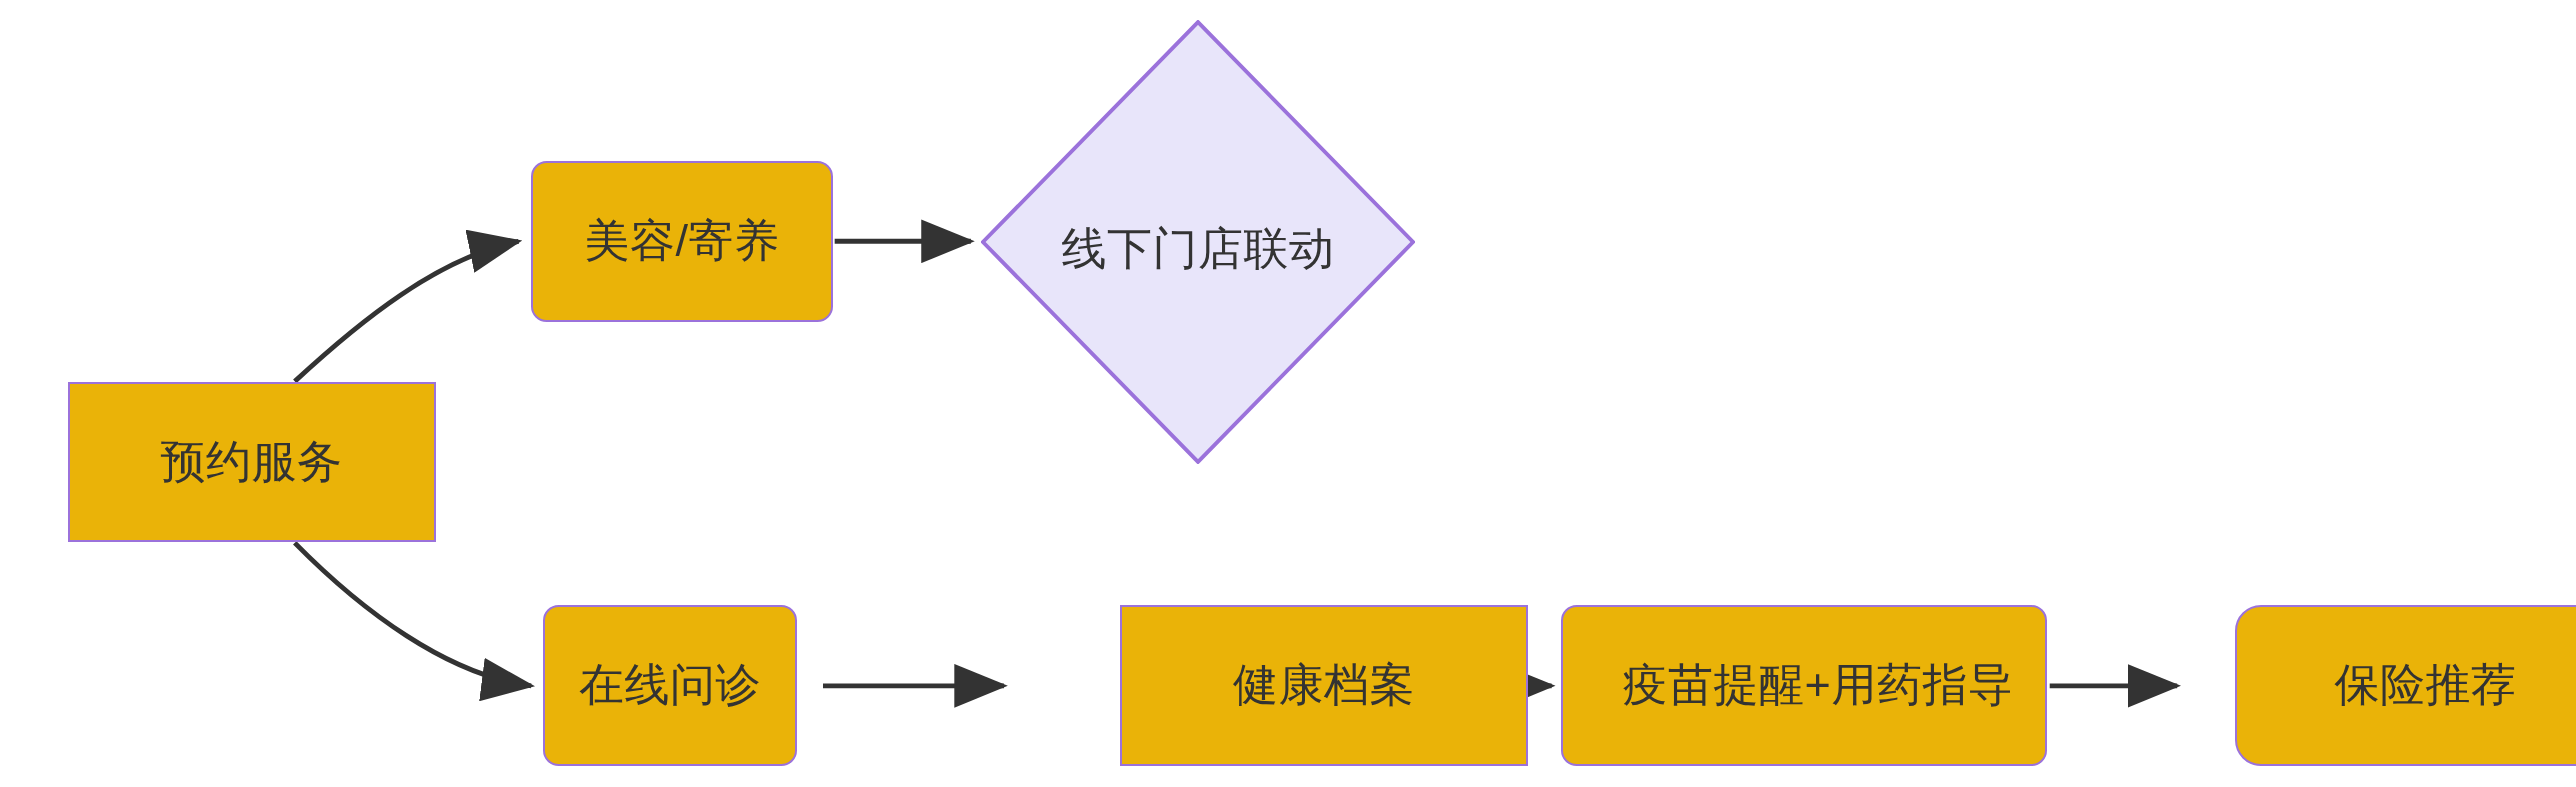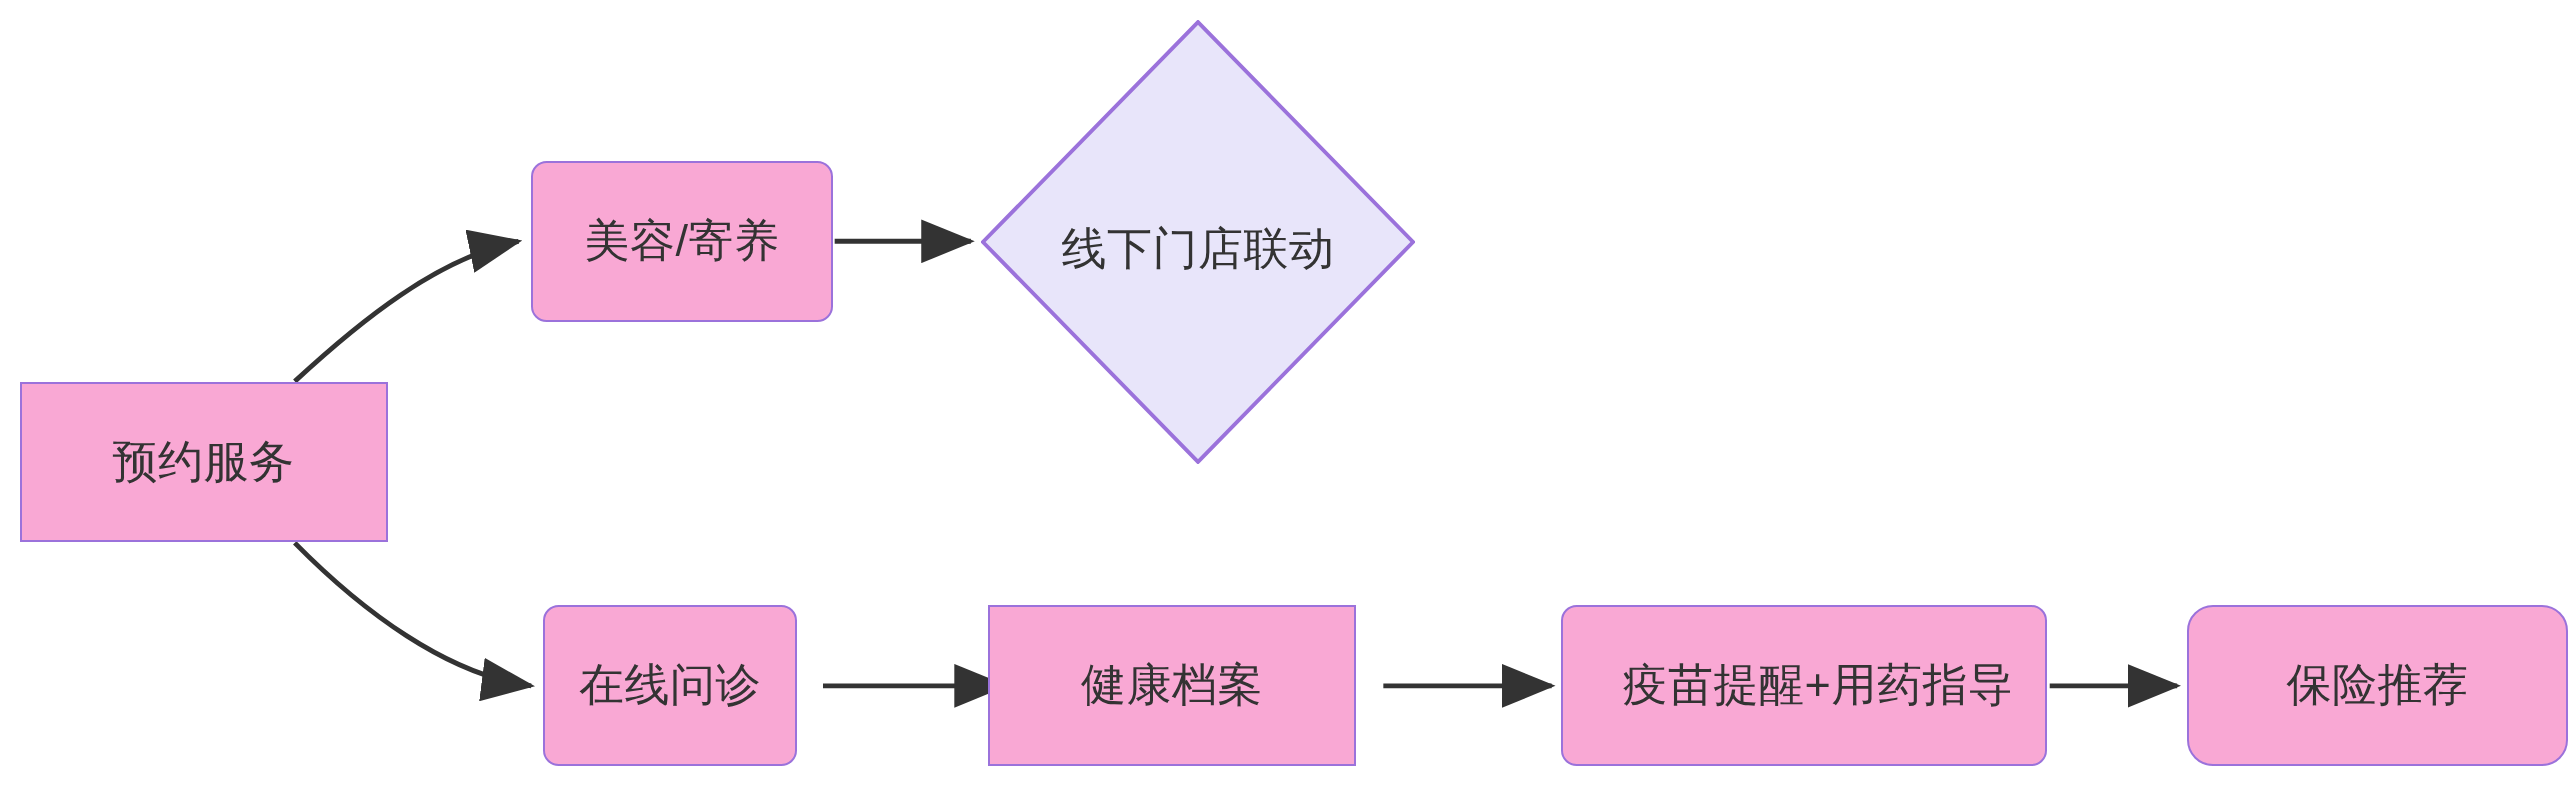--- a/index.html
+++ b/index.html
@@ -25,29 +25,30 @@
     width: 2576px;
     height: 788px;
     pointer-events: none;
   }
   .node {
     position: absolute;
     box-sizing: border-box;
     display: flex;
     align-items: center;
     justify-content: center;
-    background: #f9a8d4;
+    background: #eab308;
     border: 2.9px solid #9b72db;
     color: #333333;
     text-align: center;
     line-height: 1.25;
     white-space: nowrap;
   }
   .node.rect {
     border-radius: 0;
+    margin-left: 48px;
   }
   .node.round {
     border-radius: 15.6px;
   }
   .node-label {
     font-size: 45px;
     color: #333333;
     letter-spacing: 0.5px;
   }
   
@@ -108,21 +109,21 @@
     <svg width="434" height="444" viewBox="0 0 446 456" xmlns="http://www.w3.org/2000/svg">
       <polygon points="223,2 444,228 223,454 2,228" fill="#e8e5fa" stroke="#9b72db" stroke-width="4"></polygon>
     </svg>
     <span class="diamond-label">线下门店联动</span>
   </div>
 
   <div class="node round" style="left:543px; top:605px; width:254px; height:161px;">
     <span class="node-label">在线问诊</span>
   </div>
 
-  <div class="node rect" style="left:988px; top:605px; width:368px; height:161px;">
+  <div class="node rect" style="left:1072px; top:605px; width:408px; height:161px;">
     <span class="node-label">健康档案</span>
   </div>
 
   <div class="node round" style="left:1561px; top:605px; width:486px; height:161px;padding-left:28px;">
     <span class="node-label">疫苗提醒+用药指导</span>
   </div>
 
   <div class="node rect" style="left:2187px; top:605px; width:381px; height:161px;border-radius:26px;">
     <span class="node-label">保险推荐</span>
   </div>

